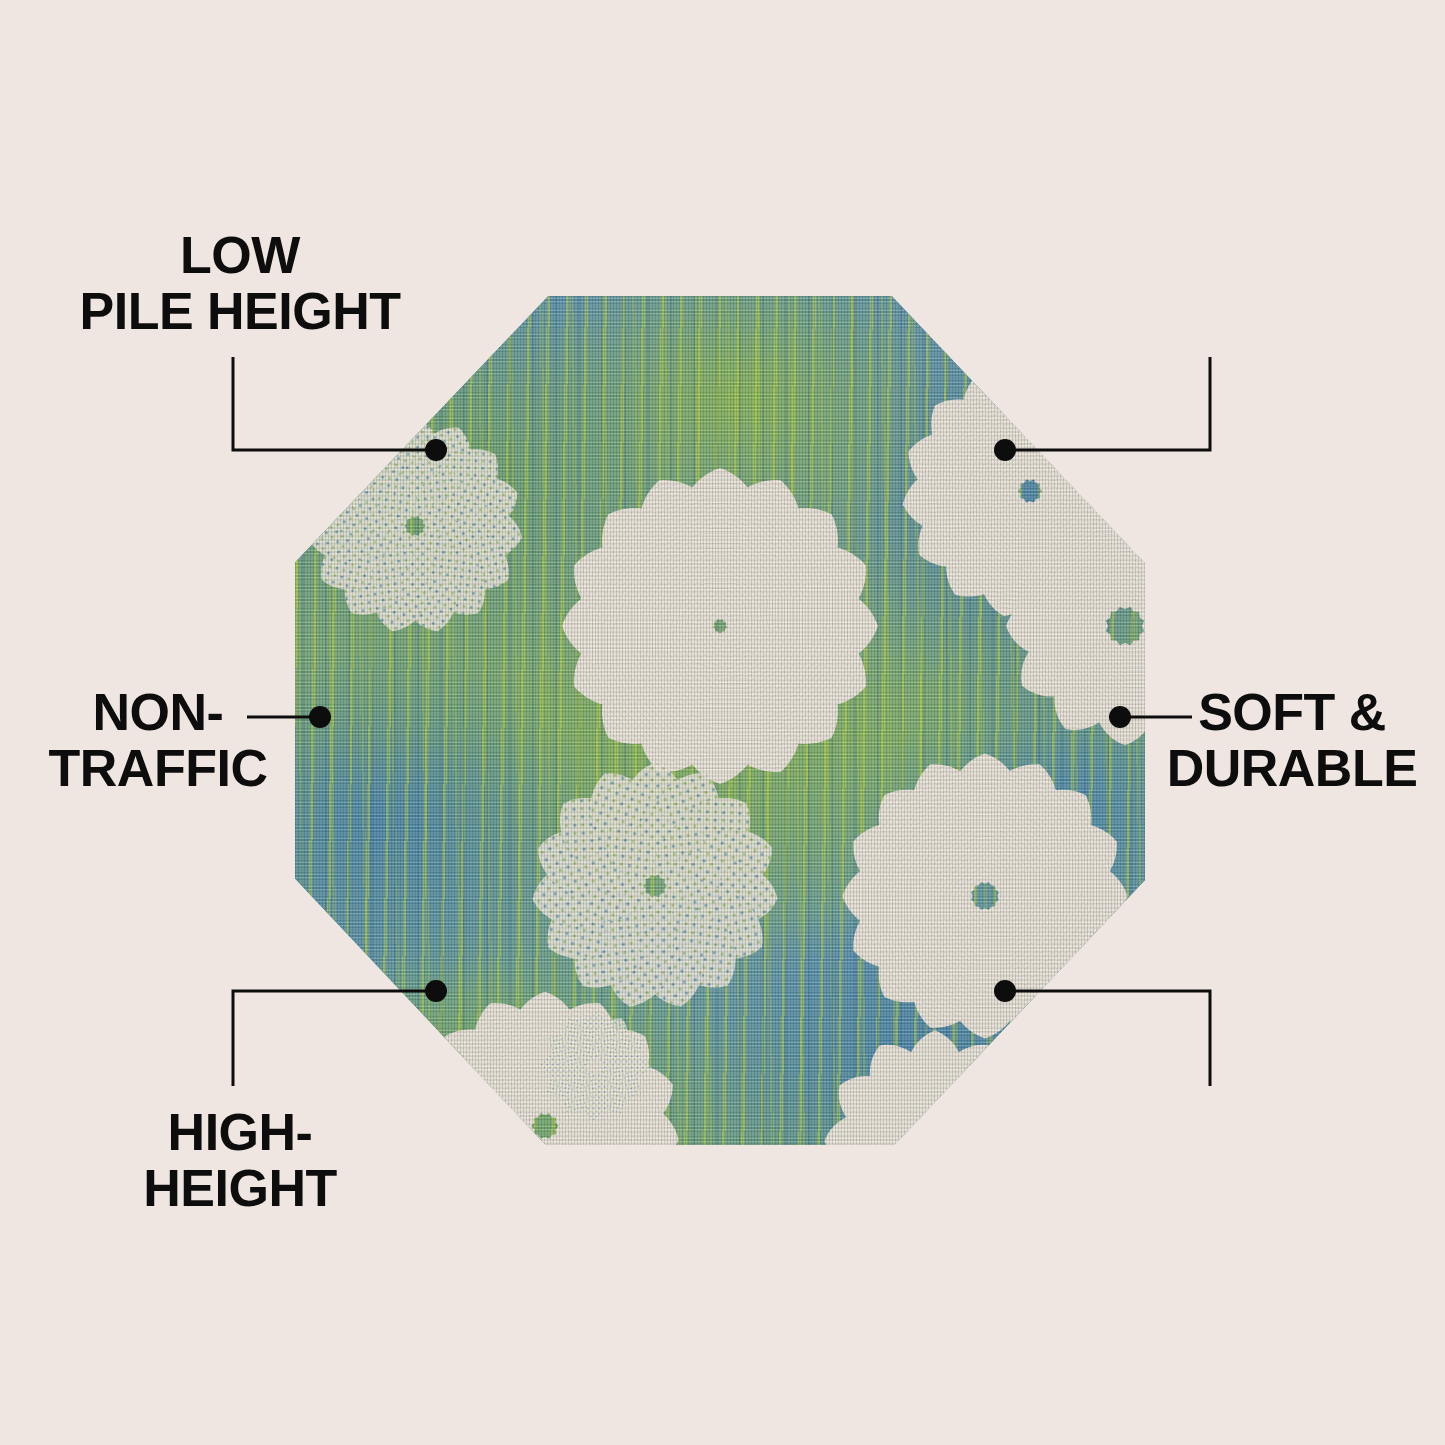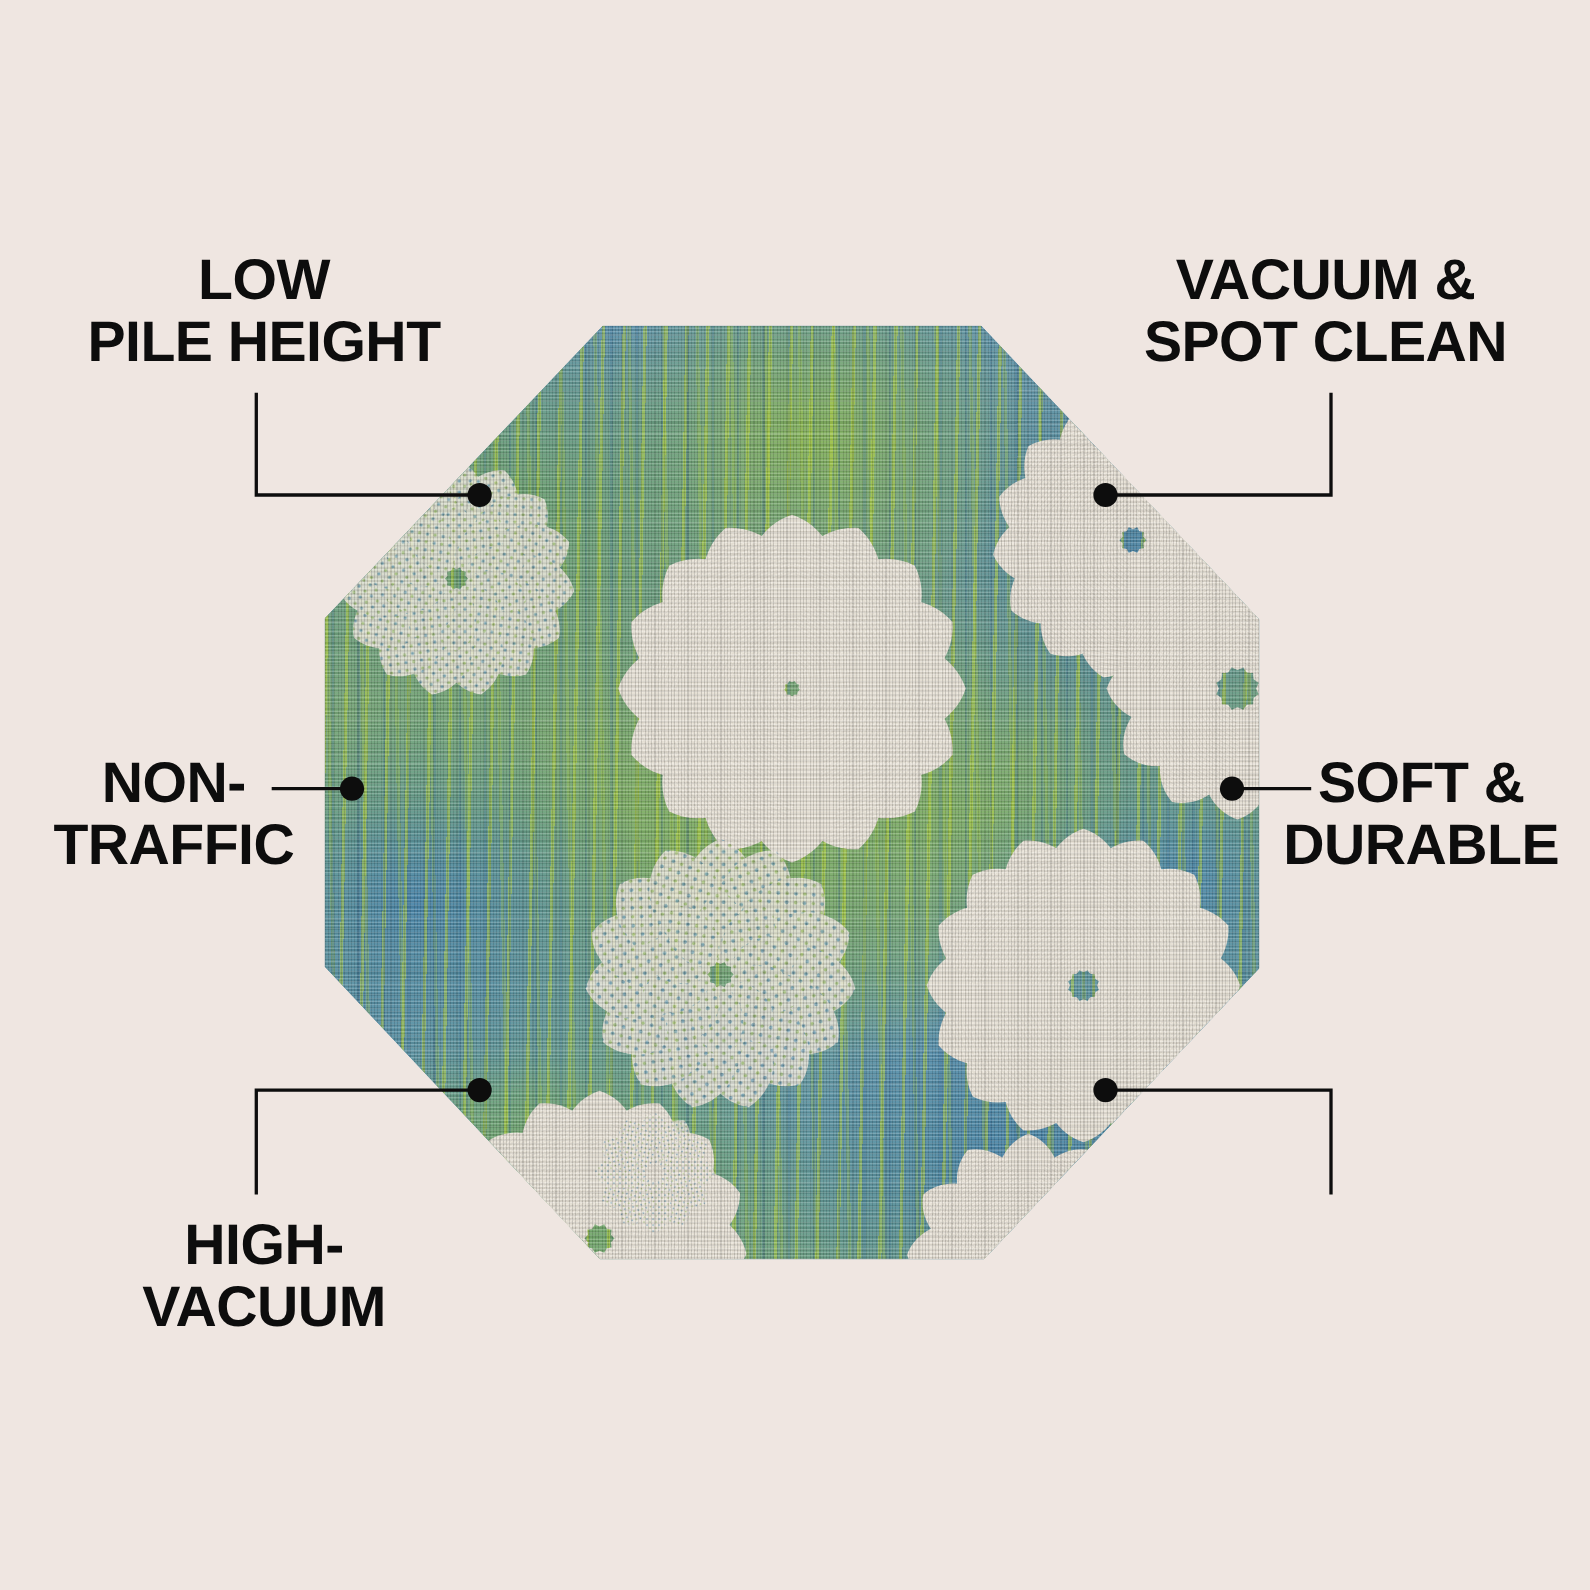--- a/index.html
+++ b/index.html
@@ -427,26 +427,24 @@
       <circle cx="320" cy="717" r="11"></circle>
       <circle cx="1120" cy="717" r="11"></circle>
       <circle cx="436" cy="991" r="11"></circle>
       <circle cx="1005" cy="991" r="11"></circle>
     </g>
   </svg>
 
   <div class="label c" style="left:70px;top:228px;width:340px;">LOW
 PILE HEIGHT</div>
 
-  <div class="label c" style="left:1035px;top:228px;width:340px;">VACUUM &amp;
-SPOT CLEAN</div>
 
   <div class="label c" style="left:18px;top:685px;width:280px;">NON-
 TRAFFIC</div>
 
   <div class="label c" style="left:1152px;top:685px;width:280px;text-align:center;">SOFT &amp;
 DURABLE</div>
 
   <div class="label c" style="left:75px;top:1105px;width:330px;">HIGH-
-VACUUM</div>
+HEIGHT</div>
 
 
 </div>
 
 </body></html>

